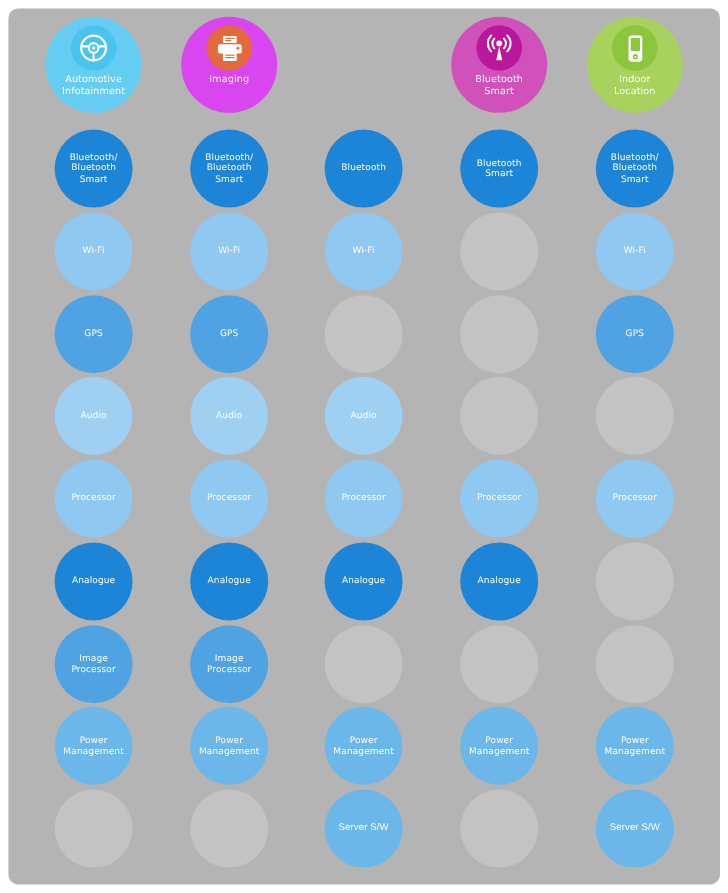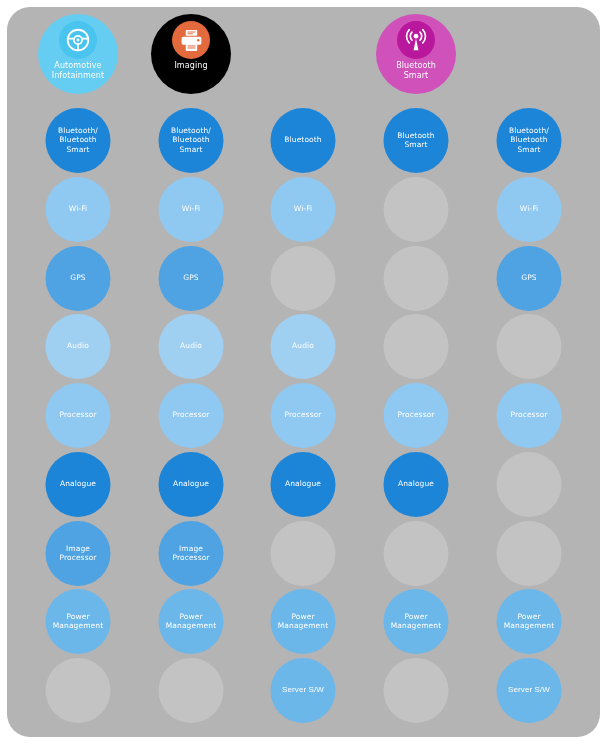--- a/index.html
+++ b/index.html
@@ -7,21 +7,21 @@
   body{
     width:607px;height:744px;
     font-family:"DejaVu Sans","Liberation Sans",sans-serif;
     -webkit-font-smoothing:antialiased;
   }
   #matrix-panel{
     position:absolute;
     left:7px;top:7px;
     width:593px;height:730px;
     background:#b4b4b4;
-    border-radius:23px;
+    border-radius:8px;
     overflow:hidden;
   }
   .col{
     position:absolute;
     top:0;
     width:112px;
     height:730px;
   }
   
   .hdr{
@@ -122,21 +122,21 @@
         <div class="cell-label">Image
 Processor</div>
       </div>
       <div class="cell" style="top: 581.5px; background: rgb(108, 183, 234);">
         <div class="cell-label">Power
 Management</div>
       </div>
       <div class="cell empty" style="top: 650.5px; background: rgb(195, 195, 195);"></div>
     </div>
     <div class="col" style="left: 128px;">
-      <div class="hdr" style="background: #000000;">
+      <div class="hdr" style="background: #d946ef;">
         <div class="hdr-icon" style="background: rgb(226, 106, 60);">
           <svg width="25" height="25" viewBox="0 0 48 48">
       <rect x="13" y="4" width="22" height="11" rx="1.5" fill="#fff"></rect>
       <rect x="16.5" y="6.8" width="15" height="1.8" fill="#e26a3c"></rect>
       <rect x="16.5" y="10.2" width="10" height="1.8" fill="#e26a3c"></rect>
       <rect x="5" y="17" width="38" height="15" rx="3" fill="#fff"></rect>
       <circle cx="37" cy="23.5" r="2.3" fill="#e26a3c"></circle>
       <rect x="13" y="30" width="22" height="14" rx="1.5" fill="#fff"></rect>
       <rect x="16.5" y="33.5" width="15" height="1.9" fill="#e26a3c"></rect>
       <rect x="16.5" y="37.4" width="15" height="1.9" fill="#e26a3c"></rect>
@@ -229,20 +229,32 @@
         <div class="cell-label">Analogue</div>
       </div>
       <div class="cell empty" style="top: 513.5px; background: rgb(195, 195, 195);"></div>
       <div class="cell" style="top: 581.5px; background: rgb(108, 183, 234);">
         <div class="cell-label">Power
 Management</div>
       </div>
       <div class="cell empty" style="top: 650.5px; background: rgb(195, 195, 195);"></div>
     </div>
     <div class="col" style="left: 466px;">
+      <div class="hdr" style="background: rgb(168, 210, 93);">
+        <div class="hdr-icon" style="background: rgb(140, 198, 63);">
+          <svg width="25" height="25" viewBox="0 0 48 48">
+      <rect x="13" y="3" width="22" height="42" rx="5" fill="#fff"></rect>
+      <rect x="16.6" y="7" width="14.8" height="21" rx="2" fill="#8cc63f"></rect>
+      <circle cx="24" cy="37" r="4.2" fill="#8cc63f"></circle>
+      <circle cx="24" cy="37" r="1.7" fill="#fff"></circle>
+    </svg>
+        </div>
+        <div class="hdr-label">Indoor
+Location</div>
+      </div>
       <div class="cell" style="top: 100.5px; background: rgb(29, 133, 216);">
         <div class="cell-label">Bluetooth/
 Bluetooth
 Smart</div>
       </div>
       <div class="cell" style="top: 169.5px; background: rgb(143, 200, 240);">
         <div class="cell-label">Wi-Fi</div>
       </div>
       <div class="cell" style="top: 238.5px; background: rgb(79, 163, 227);">
         <div class="cell-label">GPS</div>

